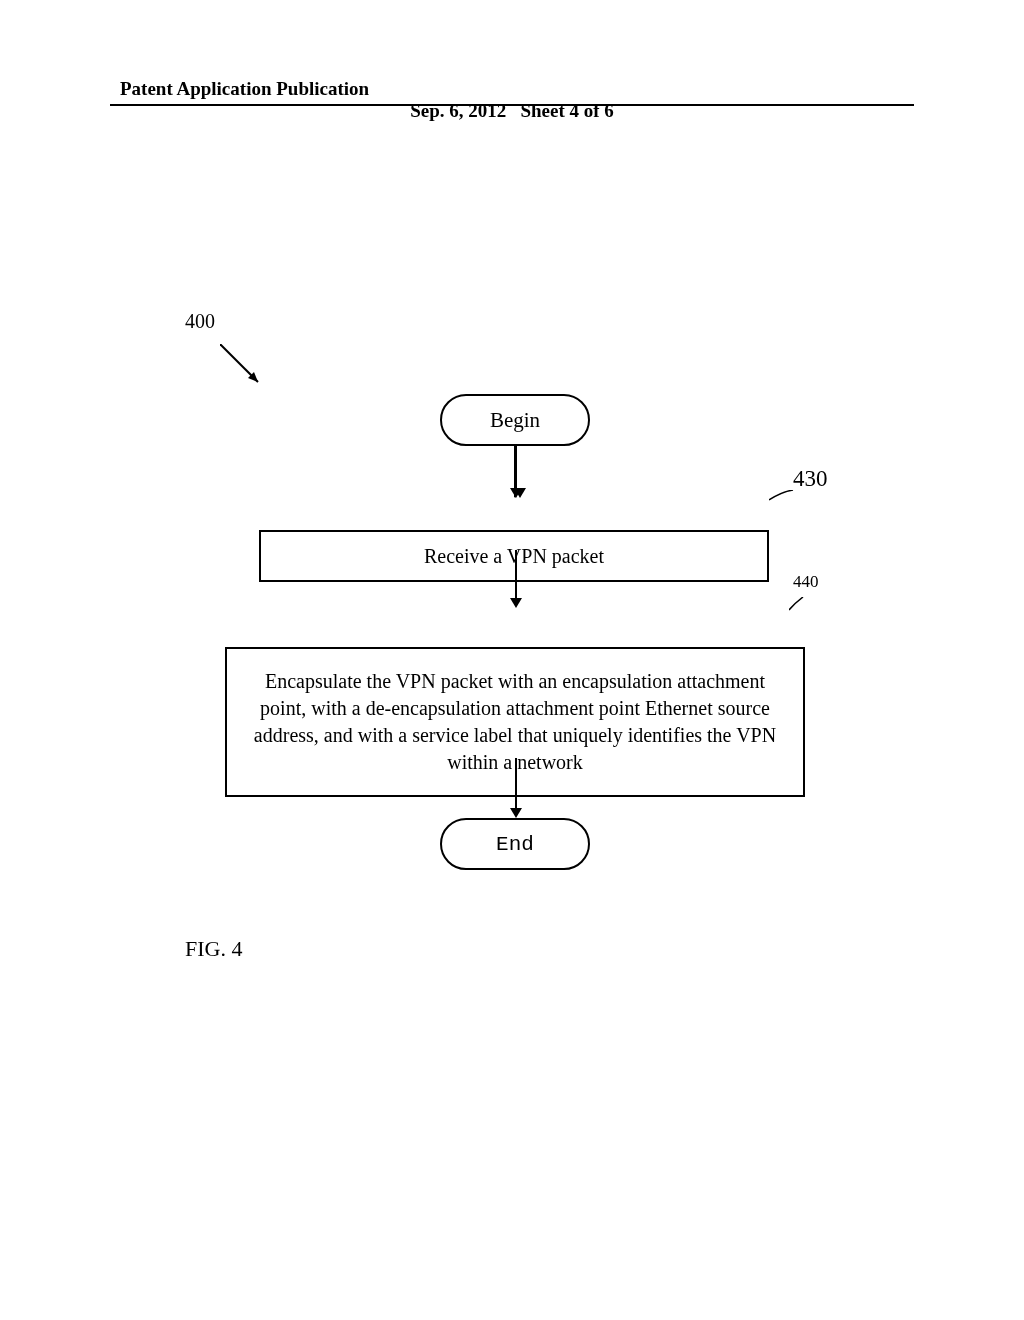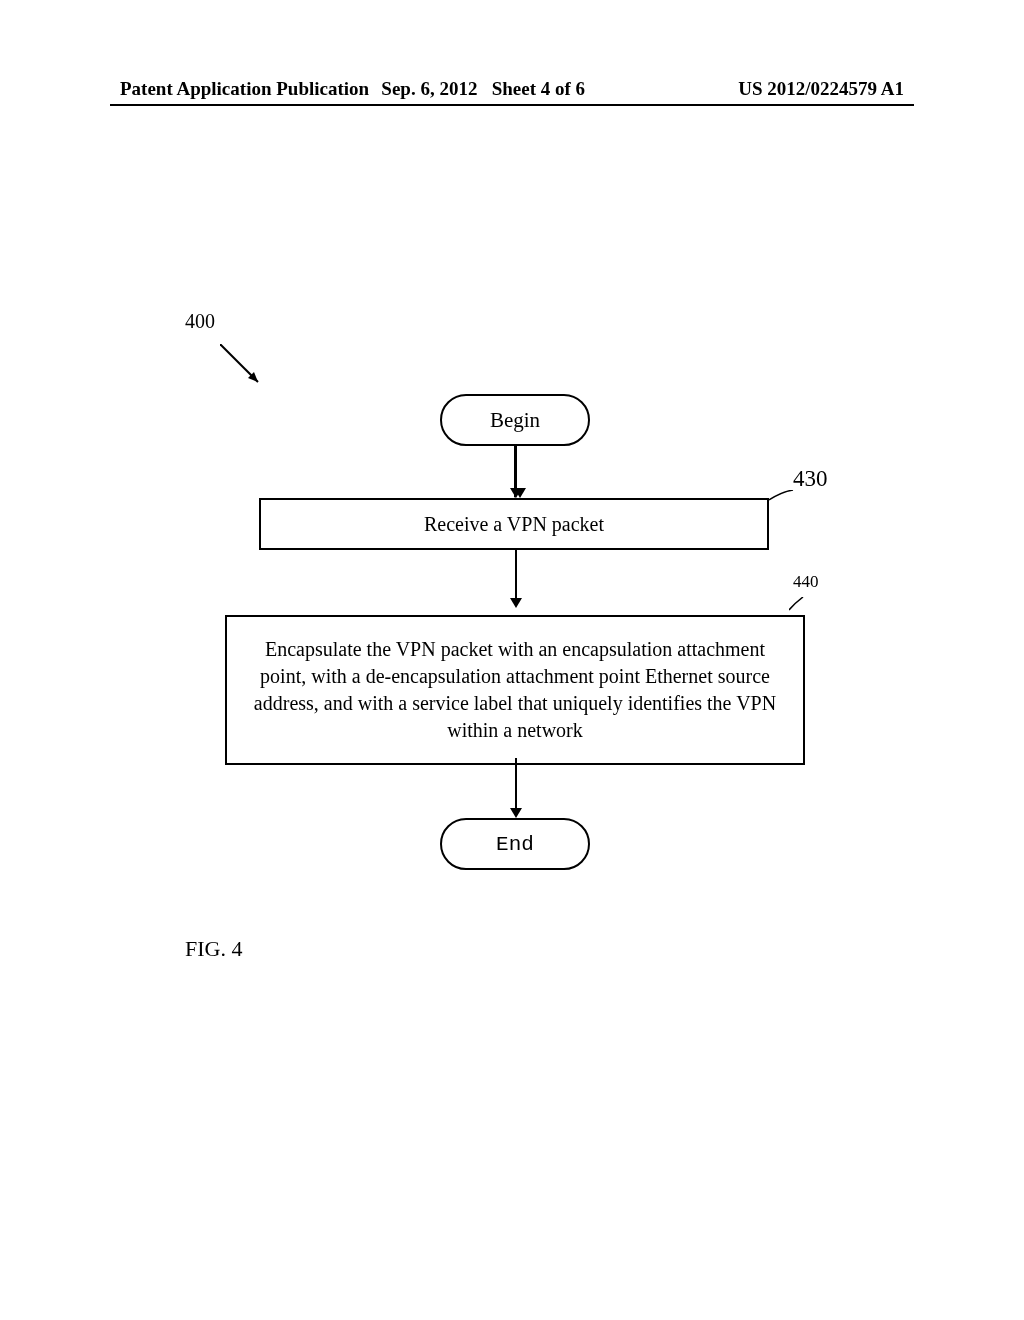--- a/index.html
+++ b/index.html
@@ -16,27 +16,29 @@
     }
     .header {
       position: absolute;
       top: 78px;
       left: 0;
       width: 100%;
       display: flex;
       padding: 0 120px;
       font-size: 19px;
       font-weight: bold;
+      flex-direction: column;
     }
     .header-left {
       flex: 1;
       text-align: left;
     }
     .header-center {
       flex: 1;
+      text-align: center;
     }
     .header-right {
       flex: 1;
       text-align: right;
     }
     .header-divider {
       position: absolute;
       top: 104px;
       left: 110px;
       right: 110px;
@@ -84,20 +86,21 @@
     .process-box {
       position: absolute;
       border: 2px solid black;
       background: white;
       display: flex;
       align-items: center;
       justify-content: center;
       font-size: 20px;
       text-align: center;
       padding: 8px 26px;
+      margin-top: 32px;
     }
     .box-430 {
       top: 188px;
       left: 74px;
       width: 510px;
       height: 52px;
     }
     .box-440 {
       top: 305px;
       left: 40px;
@@ -153,21 +156,20 @@
     }
   </style>
 </head>
 <body>
 
 <div class="header">
   <div class="header-left">Patent Application Publication</div>
   <div class="header-center">
     <span>Sep. 6, 2012</span>&nbsp;&nbsp;&nbsp;<span>Sheet 4 of 6</span>
   </div>
-  <div class="header-right">US 2012/0224579 A1</div>
 </div>
 <div class="header-divider"></div>
 
 <div class="diagram-container">
 
   <div class="reference-400">400</div>
   <svg class="reference-400-line" width="60" height="60">
     <line x1="0" y1="0" x2="38" y2="38" stroke="black" stroke-width="2"></line>
     <polygon points="38,38 28,34 34,28" fill="black"></polygon>
   </svg>

